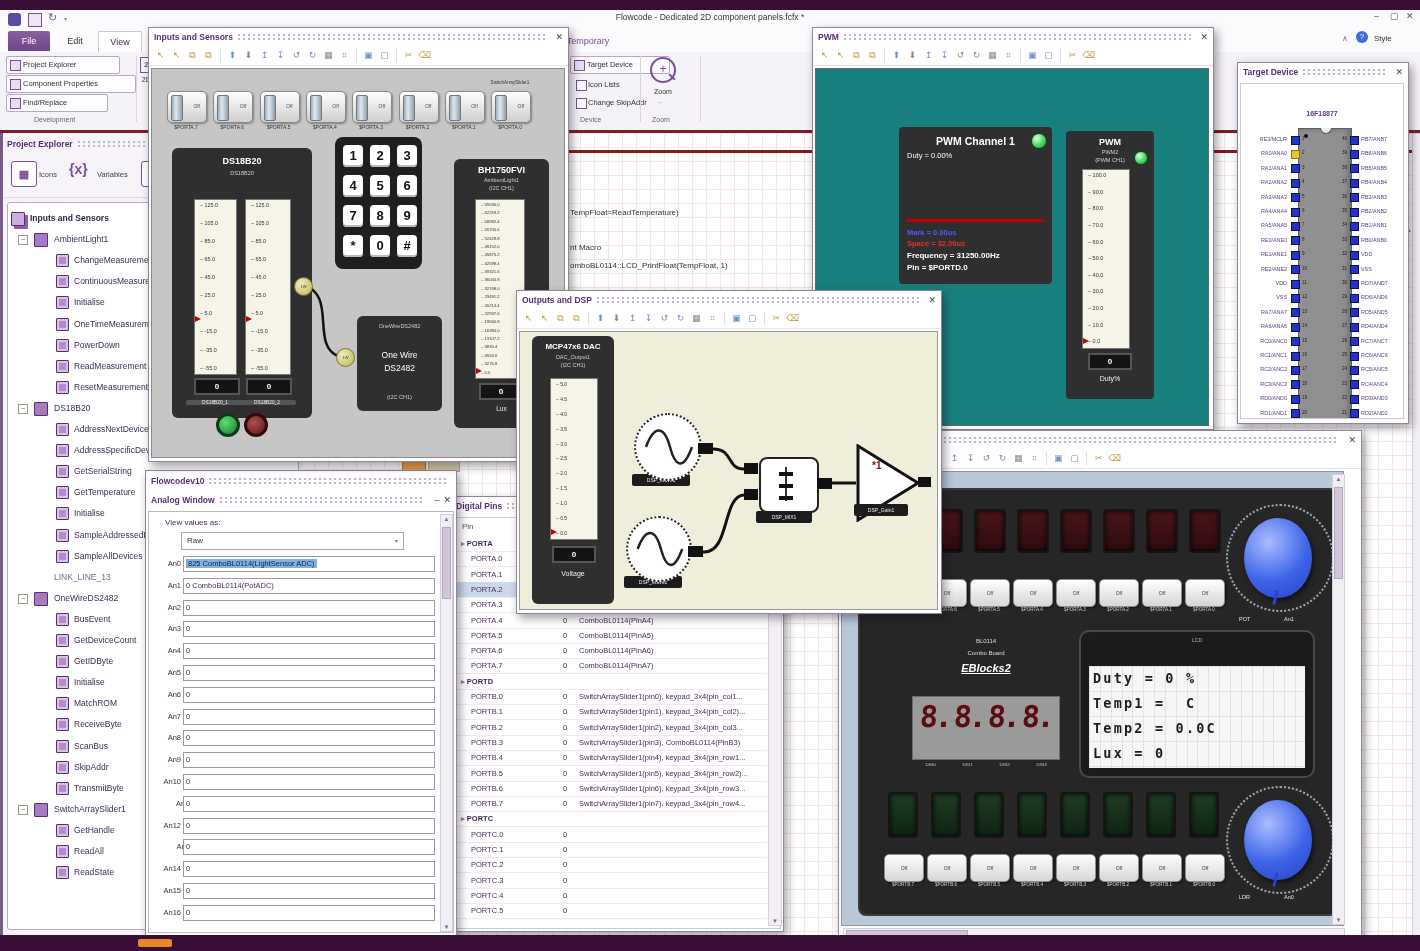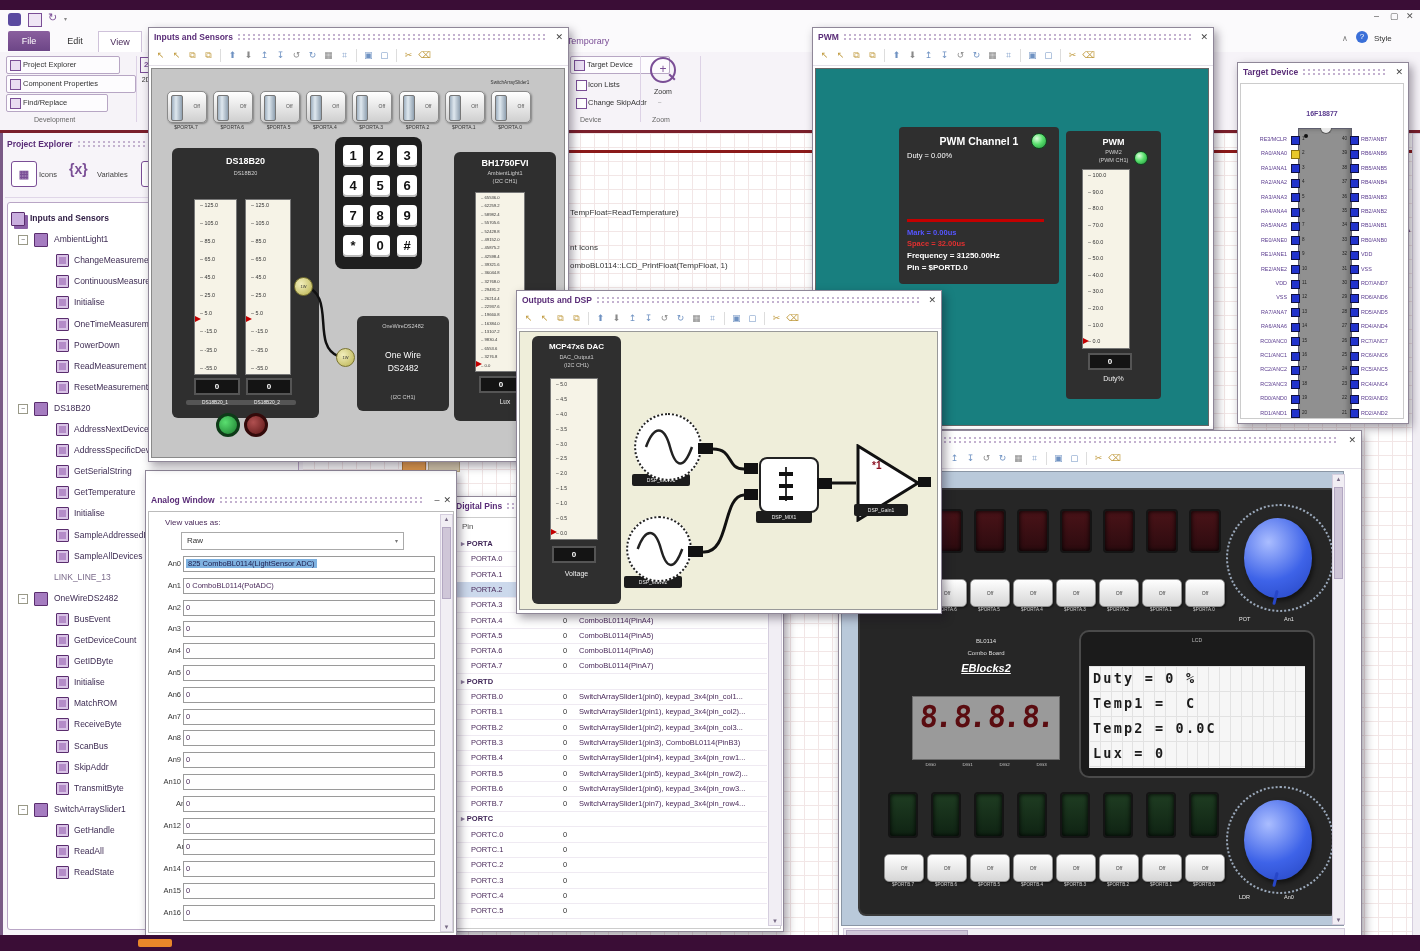--- a/index.html
+++ b/index.html
@@ -52,21 +52,21 @@
   .tbar{position:absolute;left:0;top:0;right:0;height:18px;display:flex;align-items:center;padding:0 5px;
         color:#5a2d78;font-size:8.5px;font-weight:bold;box-sizing:border-box;}
   .closex{color:#444;font-size:9px;font-weight:normal;padding-left:4px;}
   .minx{color:#444;font-size:9px;font-weight:normal;padding-left:4px;}
   .wtb{position:absolute;left:0;top:18px;right:0;height:20px;border-bottom:1px solid #e4e0e8;display:flex;
        align-items:center;gap:3px;padding:0 5px;box-sizing:border-box;}
   .ticon{width:13px;height:13px;font-size:9px;line-height:13px;text-align:center;}
   .tsep{width:1px;height:13px;background:#ddd;margin:0 2px;}
   .content{position:absolute;box-sizing:border-box;}
   
-  .comp{position:absolute;background:#2f2f2f;border-radius:6px;color:#fff;text-align:center;padding-left:7px;}
+  .comp{position:absolute;background:#2f2f2f;border-radius:6px;color:#fff;text-align:center;}
   .ctitle{position:absolute;left:0;right:0;font-weight:bold;font-size:9px;color:#fff;}
   .csub{position:absolute;left:0;right:0;font-size:5.5px;color:#cfcfcf;}
   .slider{position:absolute;background:#f6f3e7;border:1px solid #777;}
   .ticks{position:absolute;top:3px;bottom:3px;left:5px;right:1px;display:flex;flex-direction:column;justify-content:space-between;}
   .tick{font-size:5.5px;line-height:1;color:#333;white-space:nowrap;text-align:left;}
   .smarker{position:absolute;left:0;width:0;height:0;border-top:3.5px solid transparent;border-bottom:3.5px solid transparent;border-left:6px solid #c40000;}
   .valbox{position:absolute;background:#141414;border:2px solid #555;color:#fff;font-size:8px;font-weight:bold;
           text-align:center;}
   .pill{position:absolute;font-size:4.8px;color:#f0f0f0;text-align:center;}
   .switch{position:absolute;width:38px;height:30px;border-radius:5px;background:linear-gradient(#ffffff,#cfcfcf);
@@ -120,20 +120,21 @@
 <body>
 
 <div id="stage">
 
   <div class="abs" id="topstrip"></div>
   <div class="abs" id="titlerow">
     <div class="abs" style="left:8px;top:3px;width:13px;height:13px;background:#5a4aa0;border-radius:3px;"></div>
     <div class="abs" style="left:28px;top:3px;width:12px;height:12px;border:1.5px solid #7a4e96;background:#efe6f5;"></div>
     <div class="abs" style="left:48px;top:1px;color:#7a4e96;font-size:11px;">↻</div>
     <div class="abs" style="left:64px;top:5px;color:#888;font-size:6px;">▾</div>
+    <div class="abs" style="left:430px;top:2px;width:560px;text-align:center;font-size:8.5px;color:#333;">Flowcode - Dedicated 2D component panels.fcfx *</div>
     <div class="abs" style="left:1374px;top:1px;color:#555;font-size:9px;">–</div>
     <div class="abs" style="left:1390px;top:1px;color:#555;font-size:9px;">▢</div>
     <div class="abs" style="left:1406px;top:1px;color:#555;font-size:9px;">✕</div>
   </div>
   <div class="abs" id="tabsrow">
     <div class="tab file" style="left:8px;top:1px;">File</div>
     <div class="tab" style="left:54px;top:1px;">Edit</div>
     <div class="tab active" style="left:98px;top:1px;">View</div>
     <div class="tab" style="left:142px;top:1px;">Comm</div>
     <div class="tab" style="left:560px;top:1px;width:56px;color:#7a4e96;">Temporary</div>
@@ -160,21 +161,21 @@
     <div class="abs" style="left:648px;top:36px;width:30px;text-align:center;font-size:7px;color:#333;">Zoom</div>
     <div class="abs" style="left:658px;top:47px;font-size:6px;color:#888;">–</div>
     <div class="grplabel" style="left:652px;top:64px;">Zoom</div>
     <div class="vsep" style="left:700px;top:4px;height:66px;"></div>
   </div>
   <div class="abs" id="redline"></div>
 
   <div class="abs" id="floor"></div>
   <div class="abs" id="floorline"></div>
   <div class="frag" style="left:570px;top:208px;">TempFloat=ReadTemperature)</div>
-  <div class="frag" style="left:570px;top:243px;">nt Icons</div>
+  <div class="frag" style="left:570px;top:243px;">nt Macro</div>
   <div class="frag" style="left:570px;top:261px;">omboBL0114::LCD_PrintFloat(TempFloat, 1)</div>
   <div class="abs" style="left:402px;top:459px;width:22px;height:12px;background:#e8a050;border:1px solid #b87830;border-radius:3px;"></div>
   <div class="abs" style="left:428px;top:461px;width:30px;height:9px;background:#d9cdb0;border:1px solid #b8a880;"></div>
 
   <div class="scroll" style="left:1412px;top:133px;width:8px;height:802px;"></div>
   <div class="abs" style="left:1405px;top:210px;font-size:7px;color:#7a5a8a;">»</div>
   <div class="abs" style="left:1405px;top:226px;font-size:7px;color:#7a5a8a;">▲</div>
 
   <div class="abs" id="explorer">
     <div class="exphdr">
@@ -676,20 +677,24 @@
         </div>
       <div class="scroll" style="left:314px;top:18px;width:12px;height:388px;">
         <div class="sarrow" style="top:1px;">▲</div>
         <div class="sthumb" style="top:12px;height:60px;"></div>
         <div class="sarrow" style="bottom:1px;">▼</div>
       </div>
     </div>
   </div>
 
   <div class="win" style="left:145px;top:470px;width:310px;height:465px;">
+    <div class="tbar" style="height:19px;">
+      <span>Flowcodev10</span>
+      <div class="dots"></div>
+    </div>
     <div class="tbar" style="top:19px;height:19px;">
       <span>Analog Window</span>
       <div class="dots"></div>
       <span class="minx">–</span>
       <span class="closex">✕</span>
     </div>
     <div class="content" style="left:2px;top:40px;width:306px;height:422px;background:#fff;border:1px solid #bbb;">
       <div class="abs" style="left:16px;top:6px;font-size:8px;color:#4a2a5a;">View values as:</div>
       <div class="abs" style="left:32px;top:20px;width:216px;height:16px;border:1px solid #aaa;background:#fff;font-size:8px;line-height:16px;padding-left:5px;color:#333;">
         <span>Raw</span>
@@ -953,21 +958,21 @@
         <div class="abs" style="left:0;right:0;top:34px;font-size:8.5px;color:#fff;">One Wire</div>
         <div class="abs" style="left:0;right:0;top:47px;font-size:8.5px;color:#fff;">DS2482</div>
         <div class="csub" style="top:78px;">(I2C CH1)</div>
       </div>
       <svg class="abs" style="left:0;top:0;width:414px;height:390px;pointer-events:none;">
         <path d="M150,216 C186,224 158,276 186,287" stroke="#111" stroke-width="2.5" fill="none"></path>
       </svg>
       <div class="abs" style="left:142px;top:208px;width:17px;height:17px;border-radius:50%;background:radial-gradient(circle at 35% 35%,#f2eebc,#b9b24e);border:1px solid #7a7430;font-size:4px;color:#333;text-align:center;line-height:17px;">1W</div>
       <div class="abs" style="left:184px;top:279px;width:17px;height:17px;border-radius:50%;background:radial-gradient(circle at 35% 35%,#f2eebc,#b9b24e);border:1px solid #7a7430;font-size:4px;color:#333;text-align:center;line-height:17px;">1W</div>
 
-      <div class="comp" style="left:302px;top:83px;width:95px;height:269px;">
+      <div class="comp" style="left:302px;top:90px;width:95px;height:269px;">
         <div class="ctitle" style="top:6px;">BH1750FVI</div>
         <div class="csub" style="top:18px;">AmbientLight1</div>
         <div class="csub" style="top:26px;">(I2C CH1)</div>
         <div class="slider" style="left:21px;top:40px;width:48px;height:178px;">
             <div class="ticks">
               <div class="tick" style="font-size: 4.2px;">‒ 65536.0</div>
               <div class="tick" style="font-size: 4.2px;">‒ 62259.2</div>
               <div class="tick" style="font-size: 4.2px;">‒ 58982.4</div>
               <div class="tick" style="font-size: 4.2px;">‒ 55705.6</div>
               <div class="tick" style="font-size: 4.2px;">‒ 52428.8</div>

